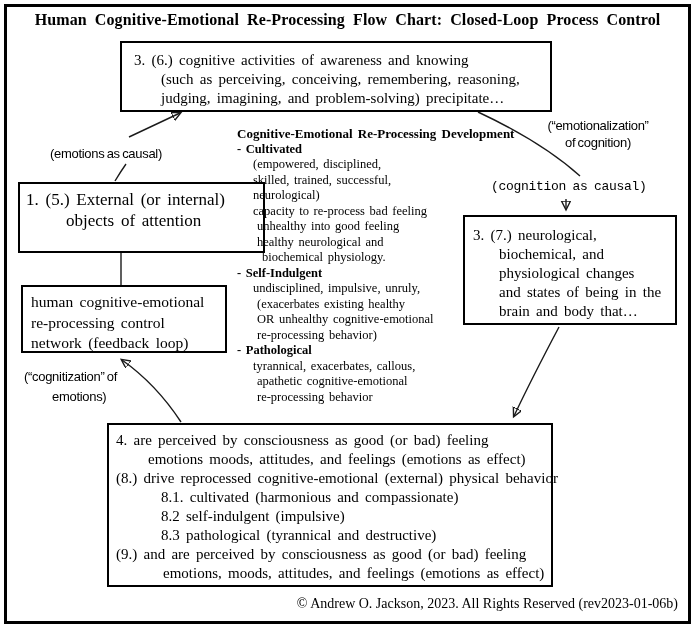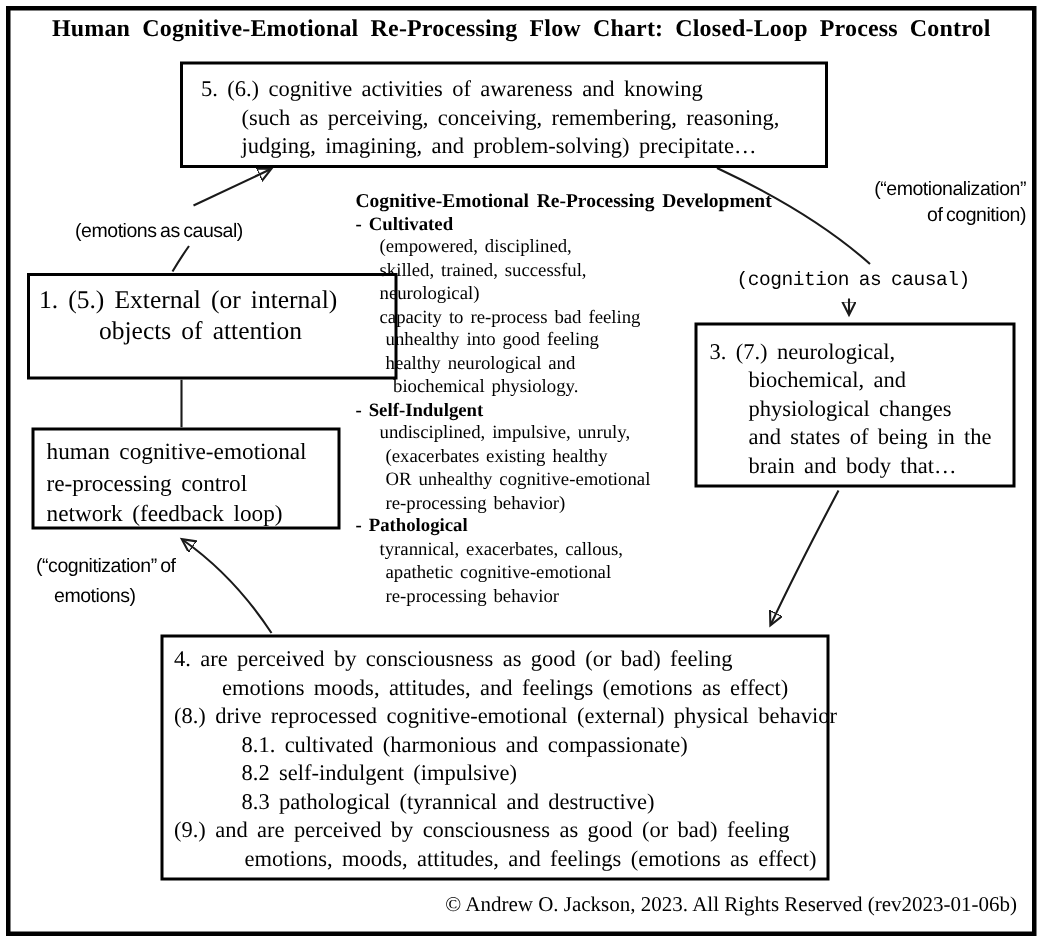--- a/index.html
+++ b/index.html
@@ -26,24 +26,24 @@
   .b-perceived .ind3{margin-left:47px;}
   .dev{position:absolute;left:237px;top:126px;width:300px;font-size:12.5px;line-height:15.5px;word-spacing:1.5px;}
   .dev .dh{font-weight:bold;font-size:13px;word-spacing:2px;}
   .dev .b{font-weight:bold;}
   .dev .d1{margin-left:16px;}
   .dev .d2{margin-left:20px;}
   .dev .d3{margin-left:25px;}
   .slabel{position:absolute;font-family:"Liberation Sans",sans-serif;font-size:13px;
           letter-spacing:-0.3px;word-spacing:-1px;line-height:16.5px;}
   .l-emotions{left:50px;top:146px;}
-  .l-emotionalization{left:552px;top:118px;width:132px;text-align:right;}
+  .l-emotionalization{left:532px;top:118px;width:132px;text-align:center;}
   .l-cognition{left:491px;top:179px;font-family:Liberation Mono, monospace;}
   .l-cognitization{left:24px;top:367px;width:120px;line-height:20px;}
-  .l-cognitization .c2{margin-left:12px;}
+  .l-cognitization .c2{margin-left:28px;}
   .copyright{position:absolute;right:17px;top:596px;font-size:14px;}
 </style>
 </head>
 <body>
 
 <div class="canvas">
 
   <div class="frame"></div>
 
   <svg class="arrows" viewBox="0 0 695 628">
@@ -57,21 +57,21 @@
     <path d="M478,112 Q542,142 580,176"></path>
     <path d="M566,199 L566,209" marker-end="url(#ah)"></path>
     <path d="M559,327 Q532,378 514,416" marker-end="url(#ah)"></path>
     <path d="M181,422 Q156,384 122,360" marker-end="url(#ah)"></path>
     <path d="M121,253 L121,285"></path>
   </svg>
 
   <div class="title">Human Cognitive-Emotional Re-Processing Flow Chart: Closed-Loop Process Control</div>
 
   <div class="box b-cognitive">
-    <div class="bl">5. (6.) cognitive activities of awareness and knowing</div>
+    <div class="bl">3. (6.) cognitive activities of awareness and knowing</div>
     <div class="bl ind1">(such as perceiving, conceiving, remembering, reasoning,</div>
     <div class="bl ind1">judging, imagining, and problem-solving) precipitate…</div>
   </div>
 
   <div class="box b-attention">
     <div class="bl">1. (5.) External (or internal)</div>
     <div class="bl ind1">objects of attention</div>
   </div>
 
   <div class="box b-network">

